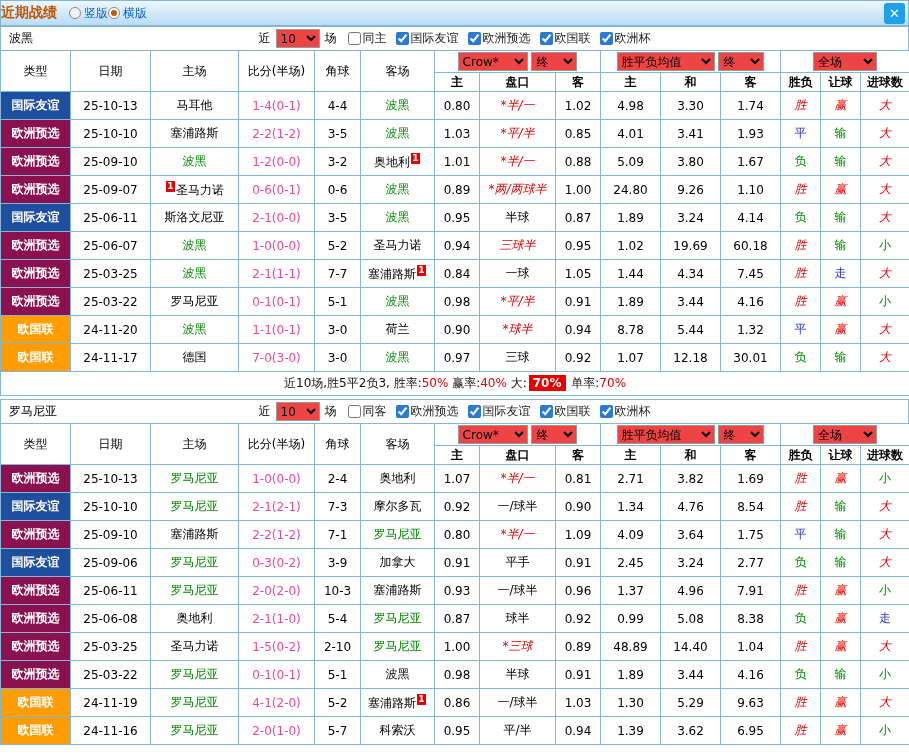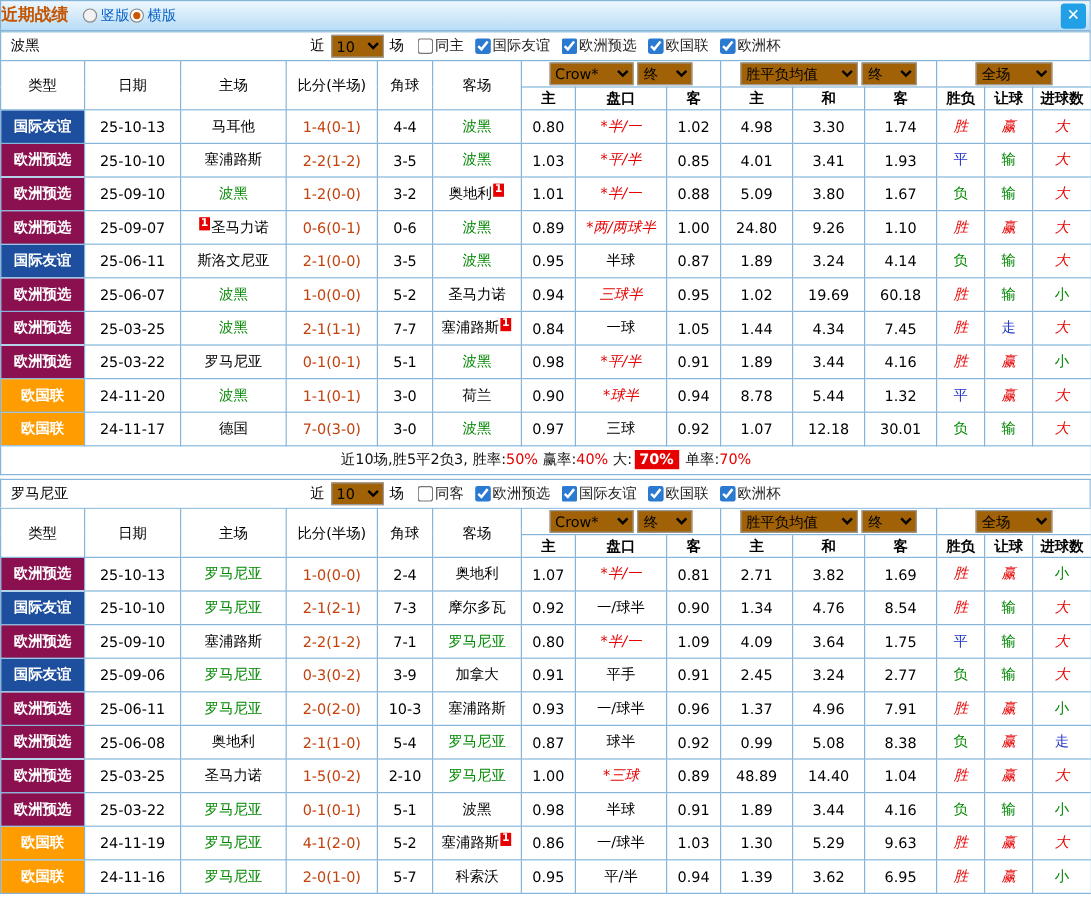--- a/index.html
+++ b/index.html
@@ -35,39 +35,39 @@
   .filterbar {
     height:24px; border:1px solid #85b6da; border-bottom:none; background:#fff;
     display:flex; align-items:center; position:relative;
   }
   .team-name { position:absolute; left:8px; color:#000; }
   .filter-controls { margin:0 auto; display:flex; align-items:center; gap:5px; }
   .checkboxes { display:flex; gap:9px; margin-left:6px; }
   .checkboxes label { display:inline-flex; align-items:center; gap:2px; cursor:pointer; color:#222; }
   input[type="checkbox"] { width:13px; height:13px; margin:0; accent-color:#2a7ad2; }
   select {
-    font-size:12px; height:19px; font-family:inherit; border:1px solid #9a9a9a; background:#a16207;
+    font-size:12px; height:19px; font-family:inherit; border:1px solid #9a9a9a; background:#ef4444;
   }
   .sel-near  { width:44px; }
   .sel-crow  { width:70px; }
   .sel-final { width:46px; }
   .sel-euro  { width:98px; }
   .sel-scope { width:64px; }
   
   table { width:909px; border-collapse:collapse; table-layout:fixed; }
   th, td {
     border:1px solid #85b6da; text-align:center; padding:0 1px;
     overflow:hidden; white-space:nowrap; vertical-align:middle;
   }
   thead th { font-weight:bold; background:#fff; font-size:12px; }
   .selects-row th { height:22px; font-weight:normal; }
   .colhead-row th { height:19px; }
   tbody td { height:28px; font-size:12px; background:#fff; }
   .type-cell { color:#fff; font-weight:bold; }
-  .score { color:#c2410c; }
+  .score { color:#ec4899; }
   .c-red   { color:#e60000;font-style:italic; }
   .c-green { color:#008800; }
   .c-blue  { color:#2233cc; }
   .team-green { color:#008800; }
   .card-badge {
     display:inline-block; background:#e60000; color:#fff; font-size:9px; font-weight:bold;
     line-height:11px; min-width:9px; padding:0 1px; text-align:center;
     vertical-align:super; margin:0 1px;
   }
   tfoot td.summary-cell { height:24px; font-size:12px; }

